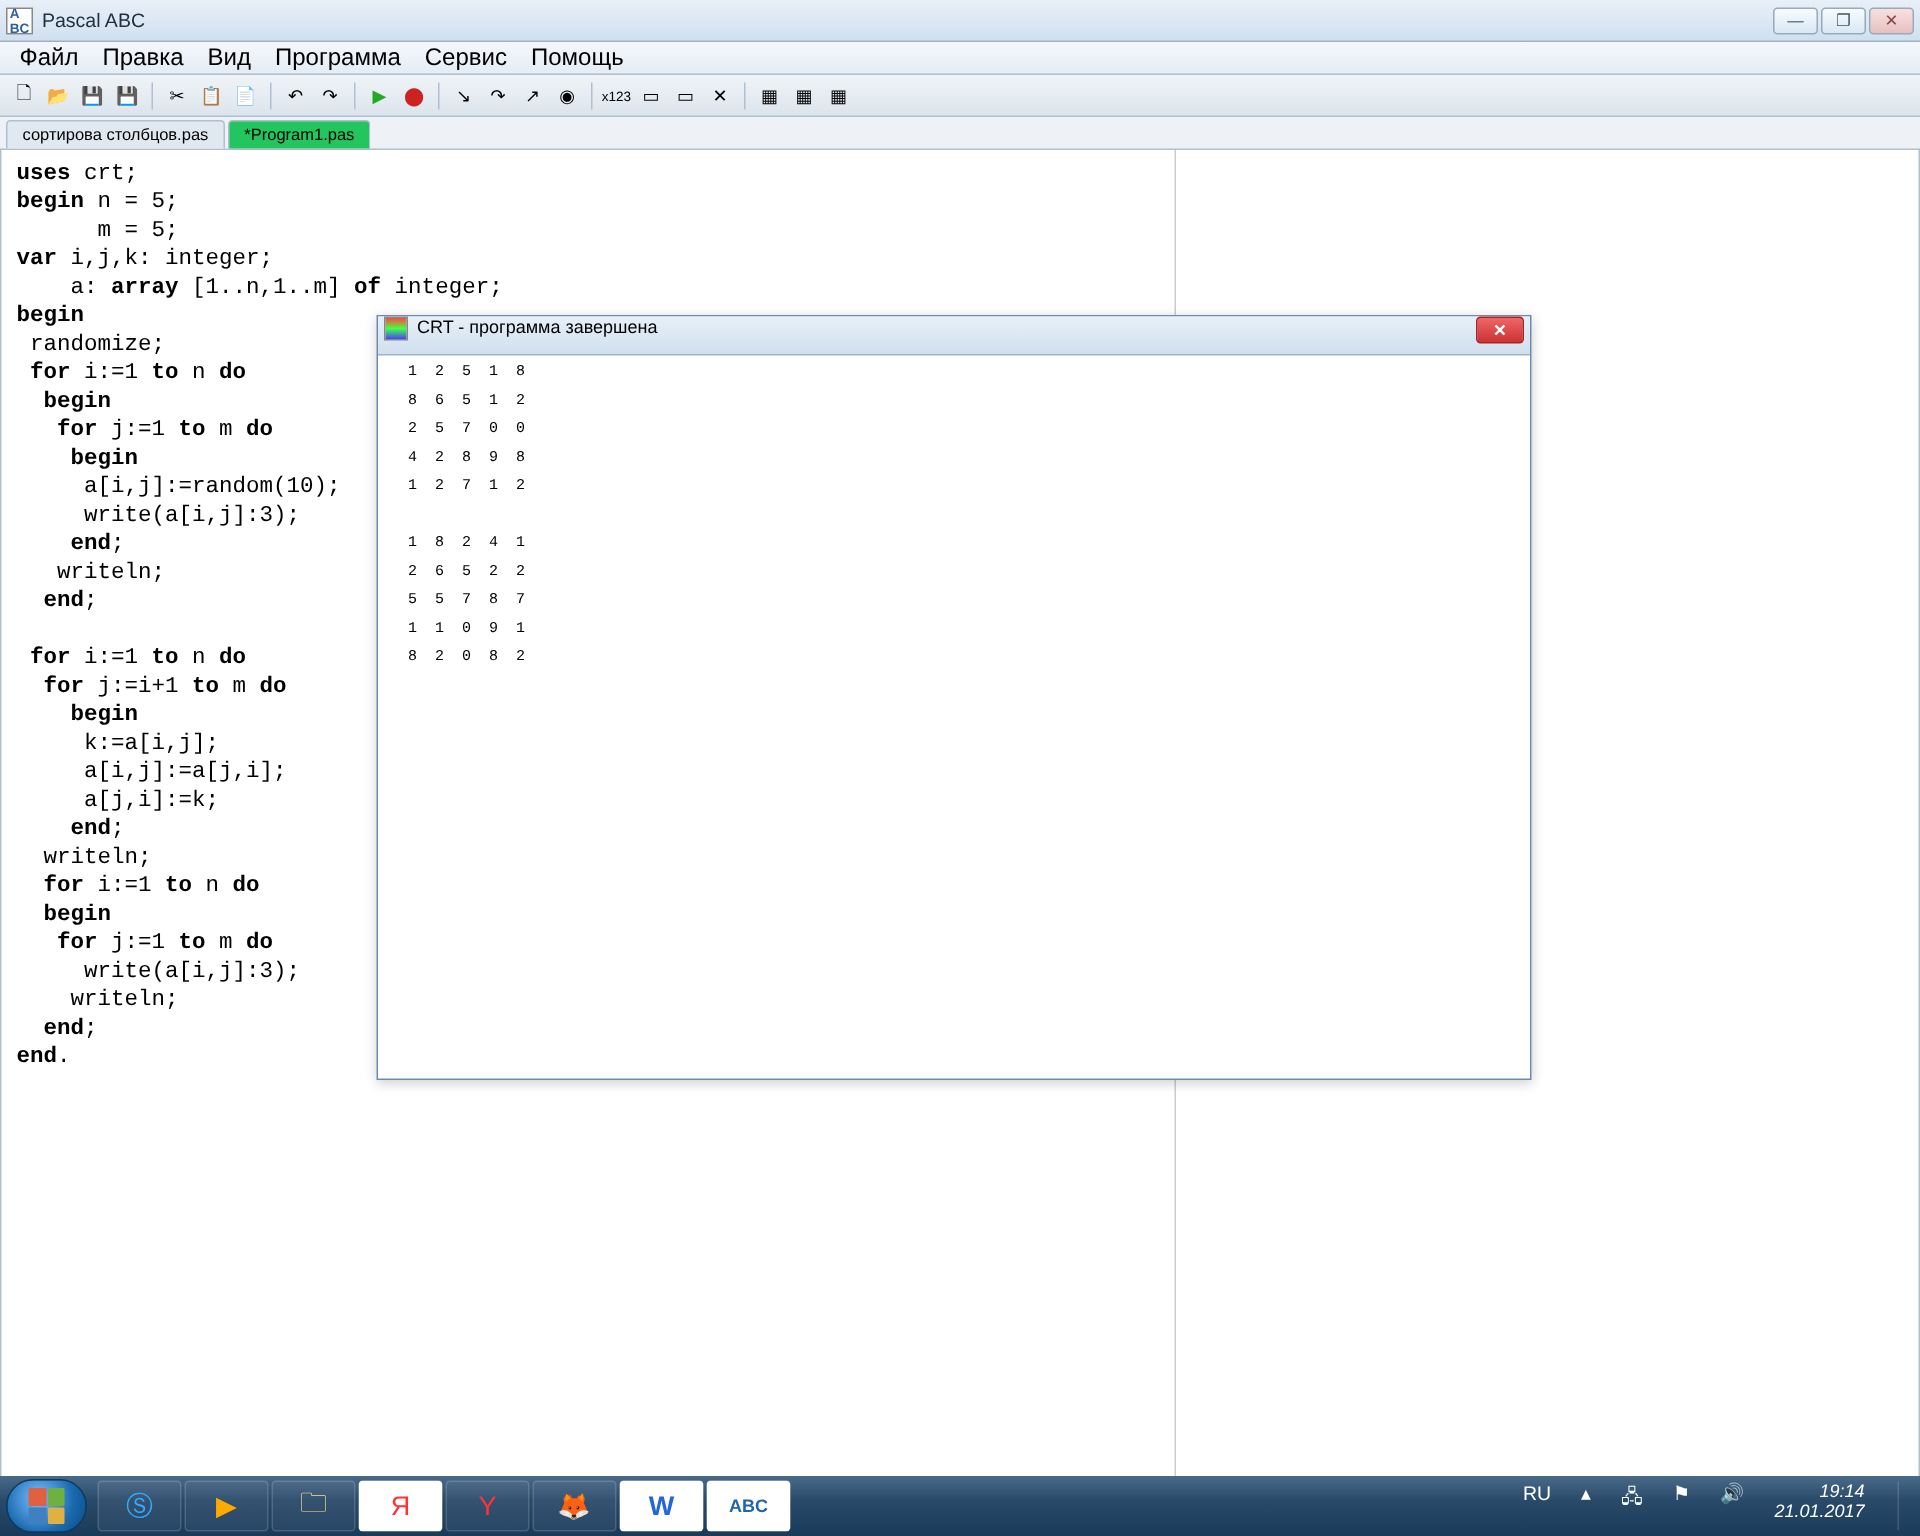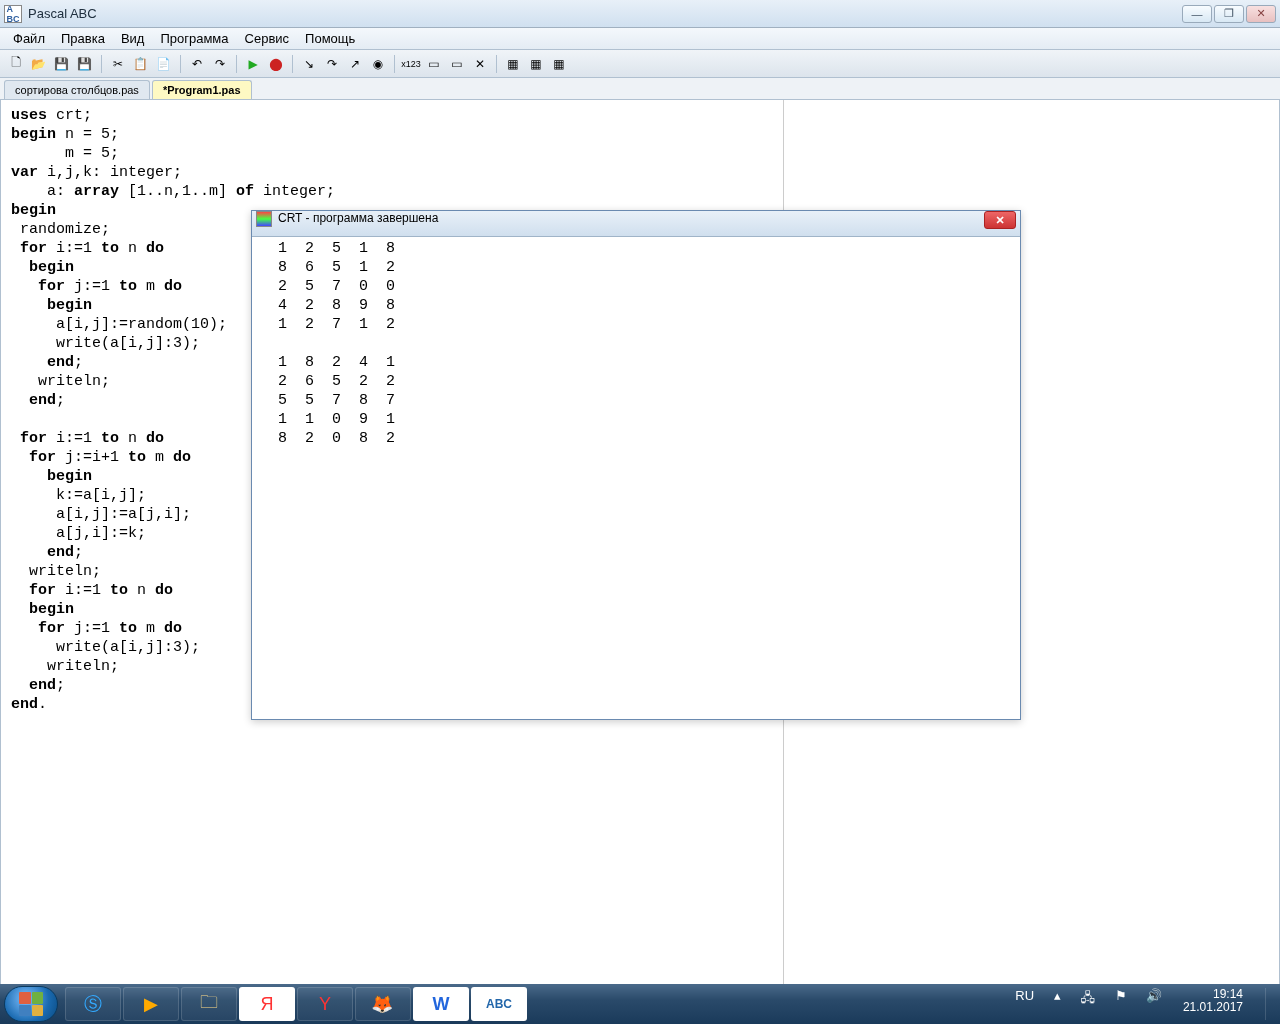--- a/index.html
+++ b/index.html
@@ -46,21 +46,21 @@
   .win-btn.close { background: linear-gradient(#f8e0e0,#e8c0c0); color: #844; }
   
   .menubar {
     height: 22px;
     background: linear-gradient(#f4f8fc,#e4ecf4);
     border-bottom: 1px solid #b0c0d0;
     display: flex; align-items: center;
     padding: 0 6px;
     gap: 2px;
   }
-  .menu-item { padding: 2px 7px; color: #000; cursor: pointer; font-size: 13px; }
+  .menu-item { padding: 2px 7px; color: #000; cursor: pointer; font-size: 16px; }
   
   .toolbar {
     height: 28px;
     background: linear-gradient(#f0f4f8,#dce4ec);
     border-bottom: 1px solid #b0c0d0;
     display: flex; align-items: center;
     padding: 0 6px;
     gap: 3px;
   }
   .tb-btn {
@@ -86,21 +86,21 @@
     padding: 3px 10px;
     border: 1px solid #b0c0d0;
     border-bottom: none;
     border-radius: 3px 3px 0 0;
     background: #e0e8f0;
     margin-right: 2px;
     font-size: 11px;
     cursor: pointer;
     text-align: center;
   }
-  .tab.active { background: #fef9c3; font-weight: bold; }
+  .tab.active { background: #22c55e; }
   
   .editor-wrap {
     position: relative;
     height: 989px;
     background: #fff;
     border: 1px solid #b0c0d0;
     border-top: none;
     overflow: hidden;
   }
   .editor {
@@ -141,21 +141,21 @@
     border-radius: 3px;
     background: linear-gradient(#e66,#c33);
     border: 1px solid #a22;
     color: #fff; font-weight: bold;
     display: flex; align-items: center; justify-content: center;
     cursor: pointer;
   }
   .crt-body {
     flex: 1;
     font-family: "Courier New", monospace;
-    font-size: 15px;
+    font-size: 10px;
     line-height: 19px;
     padding: 2px 8px;
     white-space: pre;
     color: #000;
     border-radius: 17px;
   }
   
   .hscroll {
     height: 17px;
     background: #f0f0f0;
@@ -225,21 +225,21 @@
     font-size: 18px;
     cursor: pointer;
   }
   .tray {
     margin-left: auto;
     display: flex; align-items: flex-start;
     gap: 20px;
     padding-right: 8px;
     font-size: 11px;
   }
-  .tray .clock { text-align: right; line-height: 13px; font-size: 12px; }
+  .tray .clock { text-align: right; line-height: 13px; font-size: 12px; font-style: italic; }
   .tray-ico { font-size: 13px; cursor: pointer; }
   .vline { width:1px; height:32px; background: rgba(255,255,255,0.15); margin:0 2px;}
   .vdivider { position:absolute; top:0; bottom:0; width:1px; background:#ccc; left:782px;}
 </style>
 </head>
 <body>
 
 <div class="titlebar">
   <div class="titlebar-icon">A<br>BC</div>
   <div class="titlebar-title">Pascal ABC</div>

